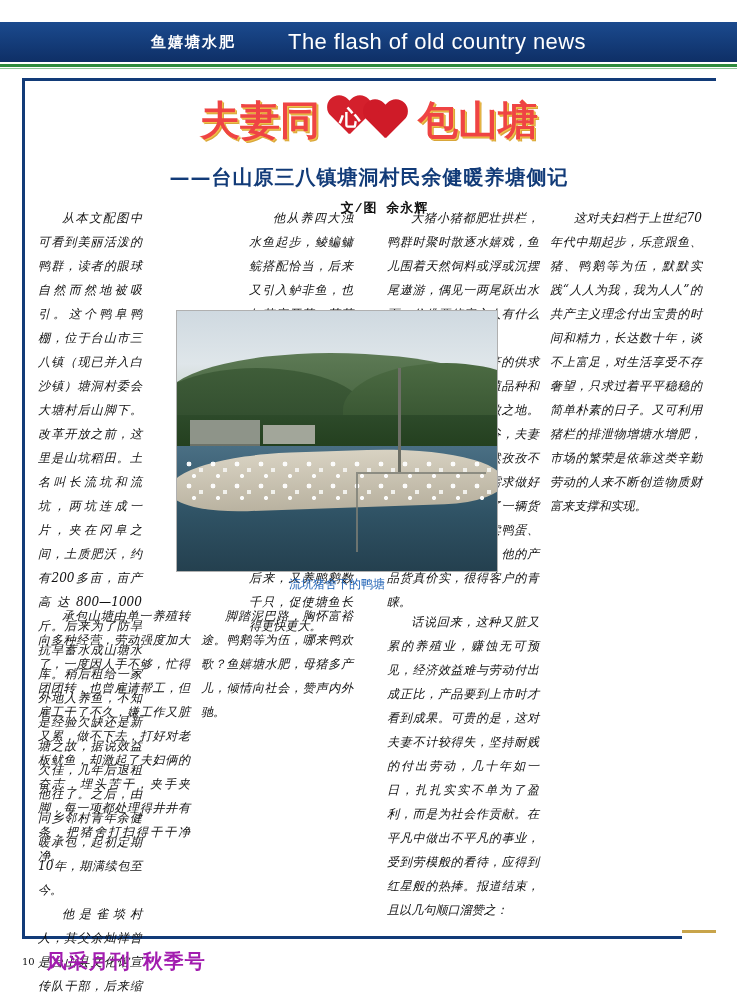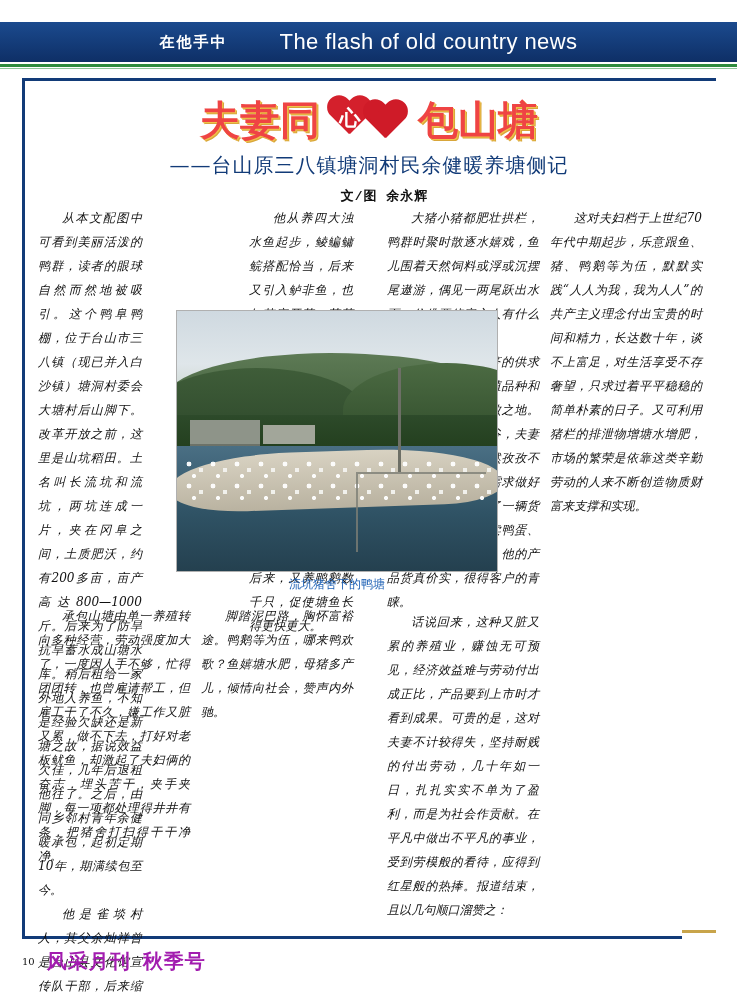--- a/index.html
+++ b/index.html
@@ -168,24 +168,24 @@
     top: 14px;
     width: 36px;
     text-align: center;
     font-family: "DejaVu Serif", "Liberation Serif", serif;
     font-size: 21px;
     font-weight: bold;
     color: #ffffff;
     z-index: 3;
   }
   .subtitle {
-    margin-top: 0;
+    margin-top: 12px;
     font-family: "DejaVu Serif", "Liberation Serif", serif;
     font-size: 20px;
-    font-weight: normal;
+    font-weight: bold;
     color: #123b78;
     letter-spacing: 1px;
   }
   .byline {
     margin-top: 8px;
     font-family: Liberation Mono, monospace;
     font-size: 13px;
     font-weight: bold;
     color: #111111;
     letter-spacing: 1px;
@@ -339,21 +339,21 @@
     letter-spacing: 1px;
   }
 </style>
 </head>
 <body>
 
 <div class="page">
 
   <div class="header-band">
     <div class="header-inner">
-      <span class="header-cn">在他手中</span>
+      <span class="header-cn">鱼嬉塘水肥</span>
       <span class="header-en">The flash of old country news</span>
     </div>
   </div>
   <div class="header-rule"></div>
   <div class="header-rule2"></div>
 
   <div class="frame-top"></div>
   <div class="frame"></div>
   <div class="frame-bottom"></div>
   <div class="frame-corner"></div>

